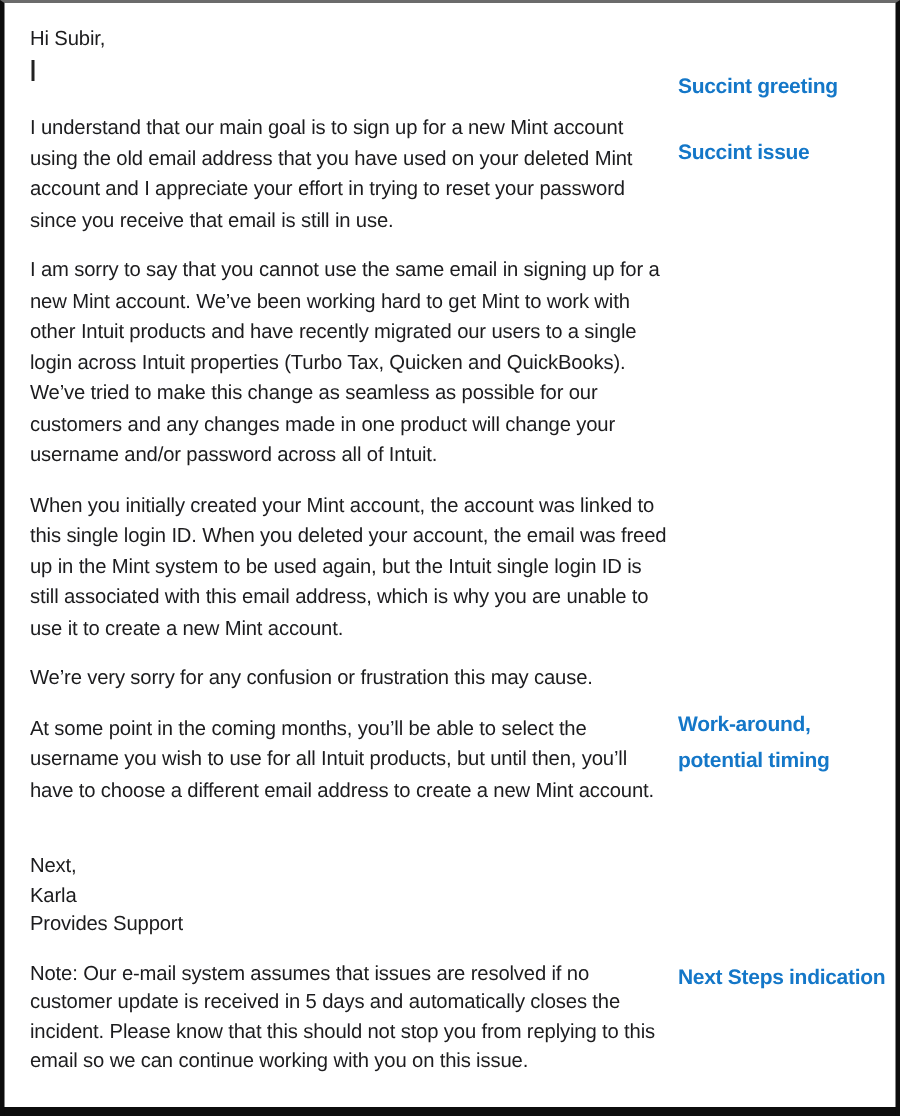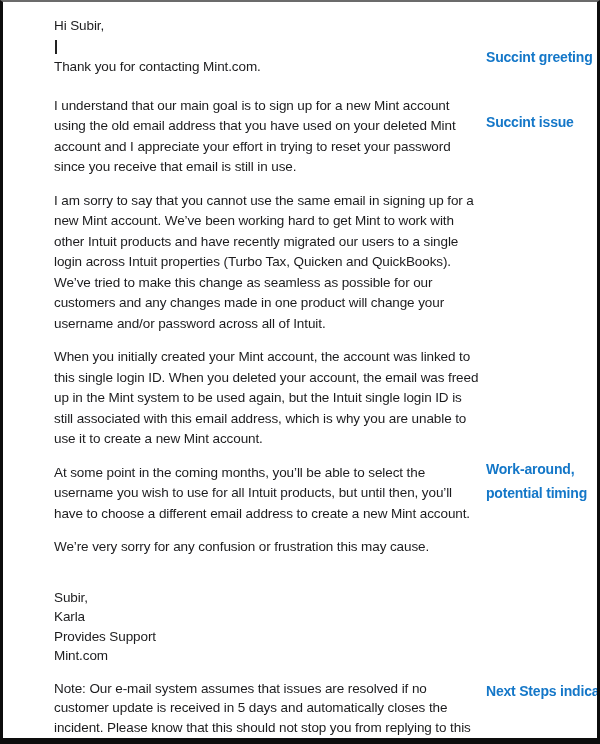--- a/index.html
+++ b/index.html
@@ -8,21 +8,20 @@
     height: 744px;
     box-sizing: border-box;
     background: #ffffff;
     border-top: 2px solid #6b6b6b;
     border-left: 3px solid #0d0d0d;
     border-right: 3px solid #0d0d0d;
     border-bottom: 6px solid #0d0d0d;
     overflow: hidden;
     position: relative;
     font-family: "Liberation Sans", sans-serif;
-    padding-left: 34px;
   }
   .content { padding: 14px 0 0 17px; }
   .row { position: relative; margin-bottom: 13px; }
   .row.block-a { margin-bottom: 18px; }
   .etext {
     width: 430px;
     font-size: 13.5px;
     line-height: 20.5px;
     color: #1c1c1e;
     letter-spacing: -0.1px;
@@ -53,53 +52,51 @@
 </head>
 <body>
 
 <div class="page">
   <div class="content">
 
     <div class="row block-a">
       <div class="etext">
         <div class="line">Hi Subir,</div>
         <div class="line"><span class="caret"></span></div>
-        <div class="line">Thank you for contacting Mint.com.</div>
       </div>
       <div class="ann" style="top:29px">Succint greeting</div>
     </div>
 
     <div class="row">
       <div class="etext">I understand that our main goal is to sign up for a new Mint account using the old email address that you have used on your deleted Mint account and I appreciate your effort in trying to reset your password since you receive that email is still in use.</div>
       <div class="ann" style="top:14px">Succint issue</div>
     </div>
 
     <div class="row">
       <div class="etext">I am sorry to say that you cannot use the same email in signing up for a new Mint account. We’ve been working hard to get Mint to work with other Intuit products and have recently migrated our users to a single login across Intuit properties (Turbo Tax, Quicken and QuickBooks). We’ve tried to make this change as seamless as possible for our customers and any changes made in one product will change your username and/or password across all of Intuit.</div>
     </div>
 
     <div class="row">
       <div class="etext">When you initially created your Mint account, the account was linked to this single login ID. When you deleted your account, the email was freed up in the Mint system to be used again, but the Intuit single login ID is still associated with this email address, which is why you are unable to use it to create a new Mint account.</div>
     </div>
 
     <div class="row">
+      <div class="etext">We’re very sorry for any confusion or frustration this may cause.</div>
+    </div>
+
+    <div class="row">
       <div class="etext">At some point in the coming months, you’ll be able to select the username you wish to use for all Intuit products, but until then, you’ll have to choose a different email address to create a new Mint account.</div>
       <div class="ann" style="top:-6px">Work-around, potential timing</div>
     </div>
 
-    <div class="row">
-      <div class="etext">We’re very sorry for any confusion or frustration this may cause.</div>
-    </div>
-
     <div class="row sig-block">
       <div class="etext">
-        <div class="line">Subir,</div>
+        <div class="line">Next,</div>
         <div class="line">Karla</div>
         <div class="line">Provides Support</div>
-        <div class="line">Mint.com</div>
       </div>
     </div>
 
     <div class="row note-row">
       <div class="etext">Note: Our e-mail system assumes that issues are resolved if no customer update is received in 5 days and automatically closes the incident. Please know that this should not stop you from replying to this email so we can continue working with you on this issue.</div>
       <div class="ann" style="top:0px">Next Steps indication</div>
     </div>
 
   </div>
 </div>

